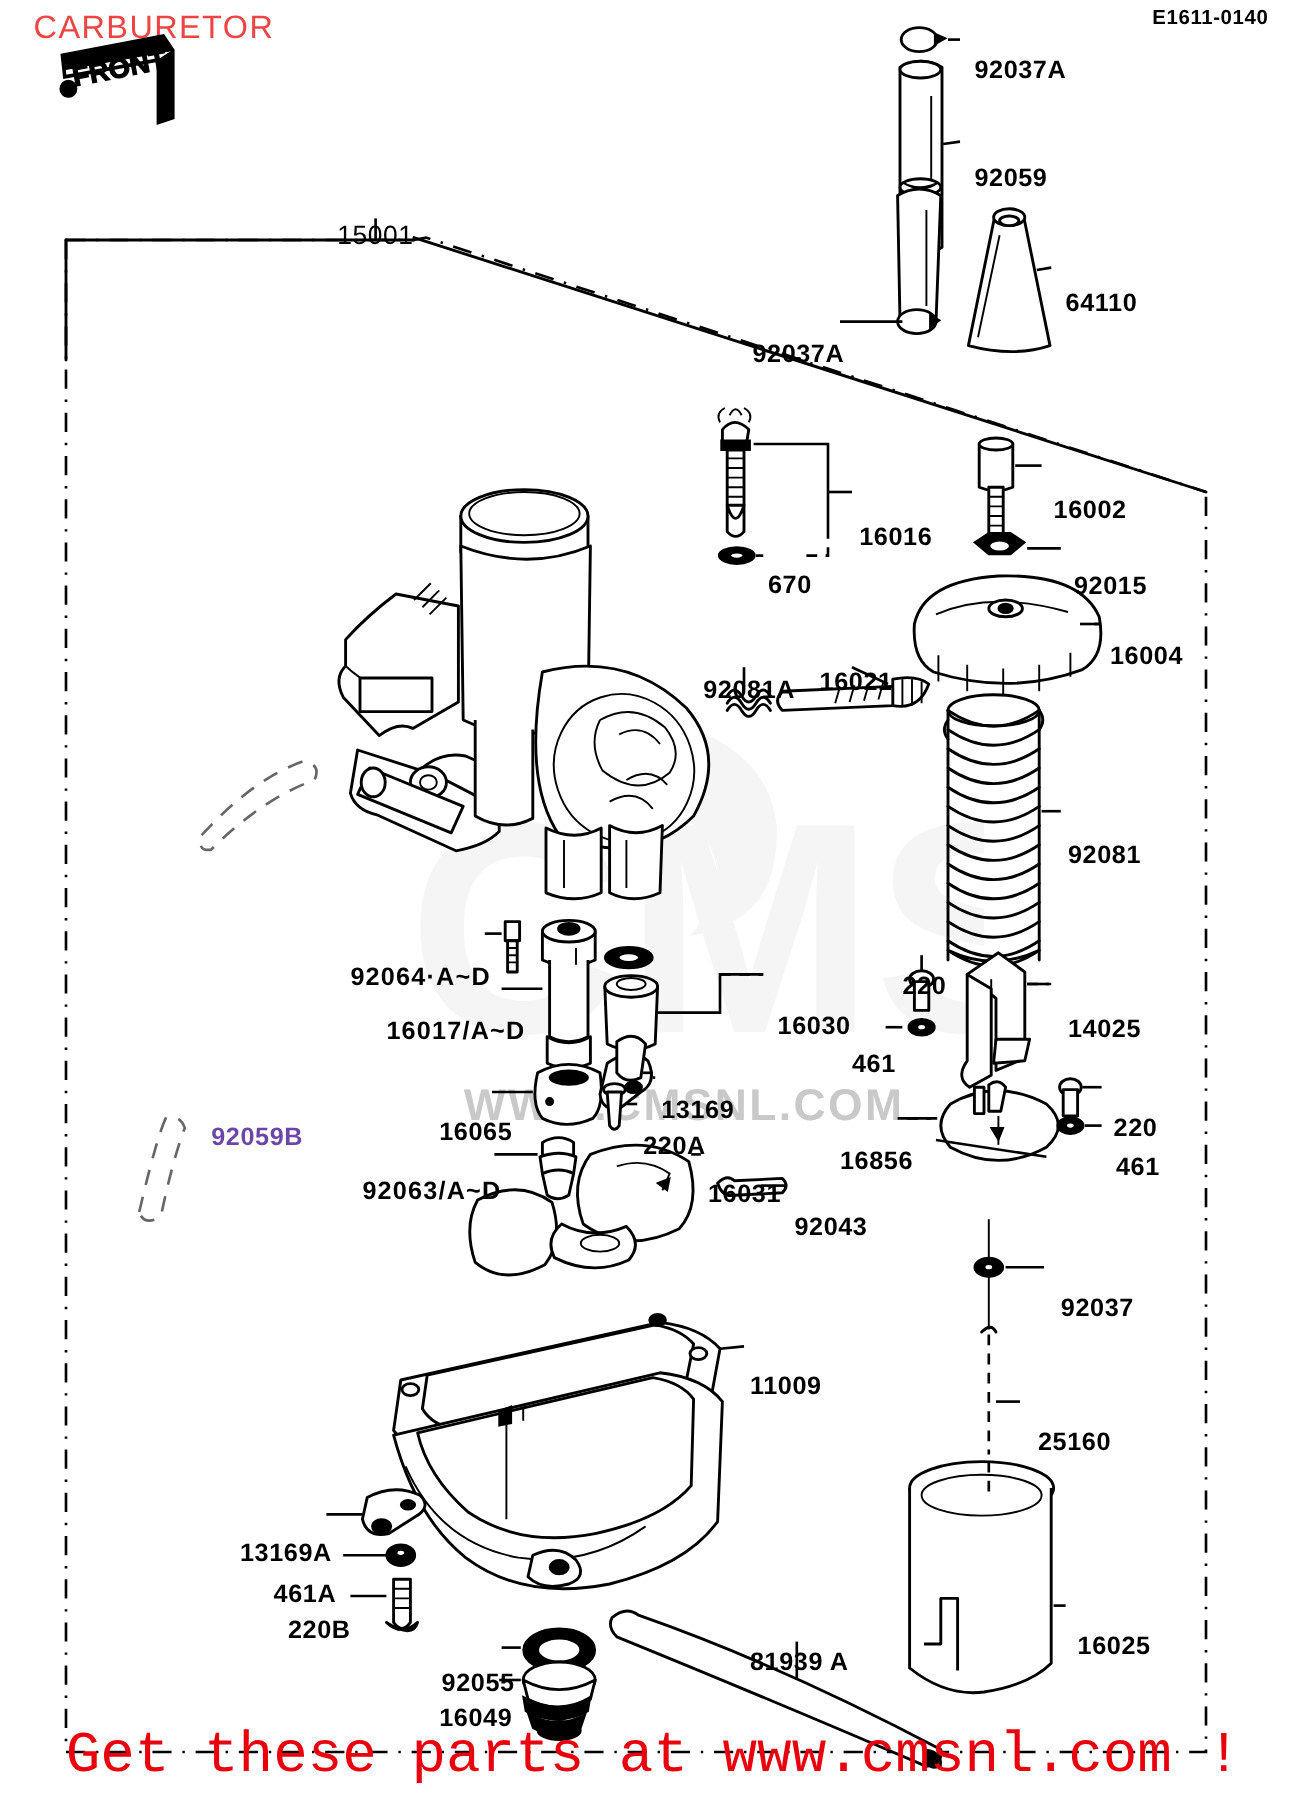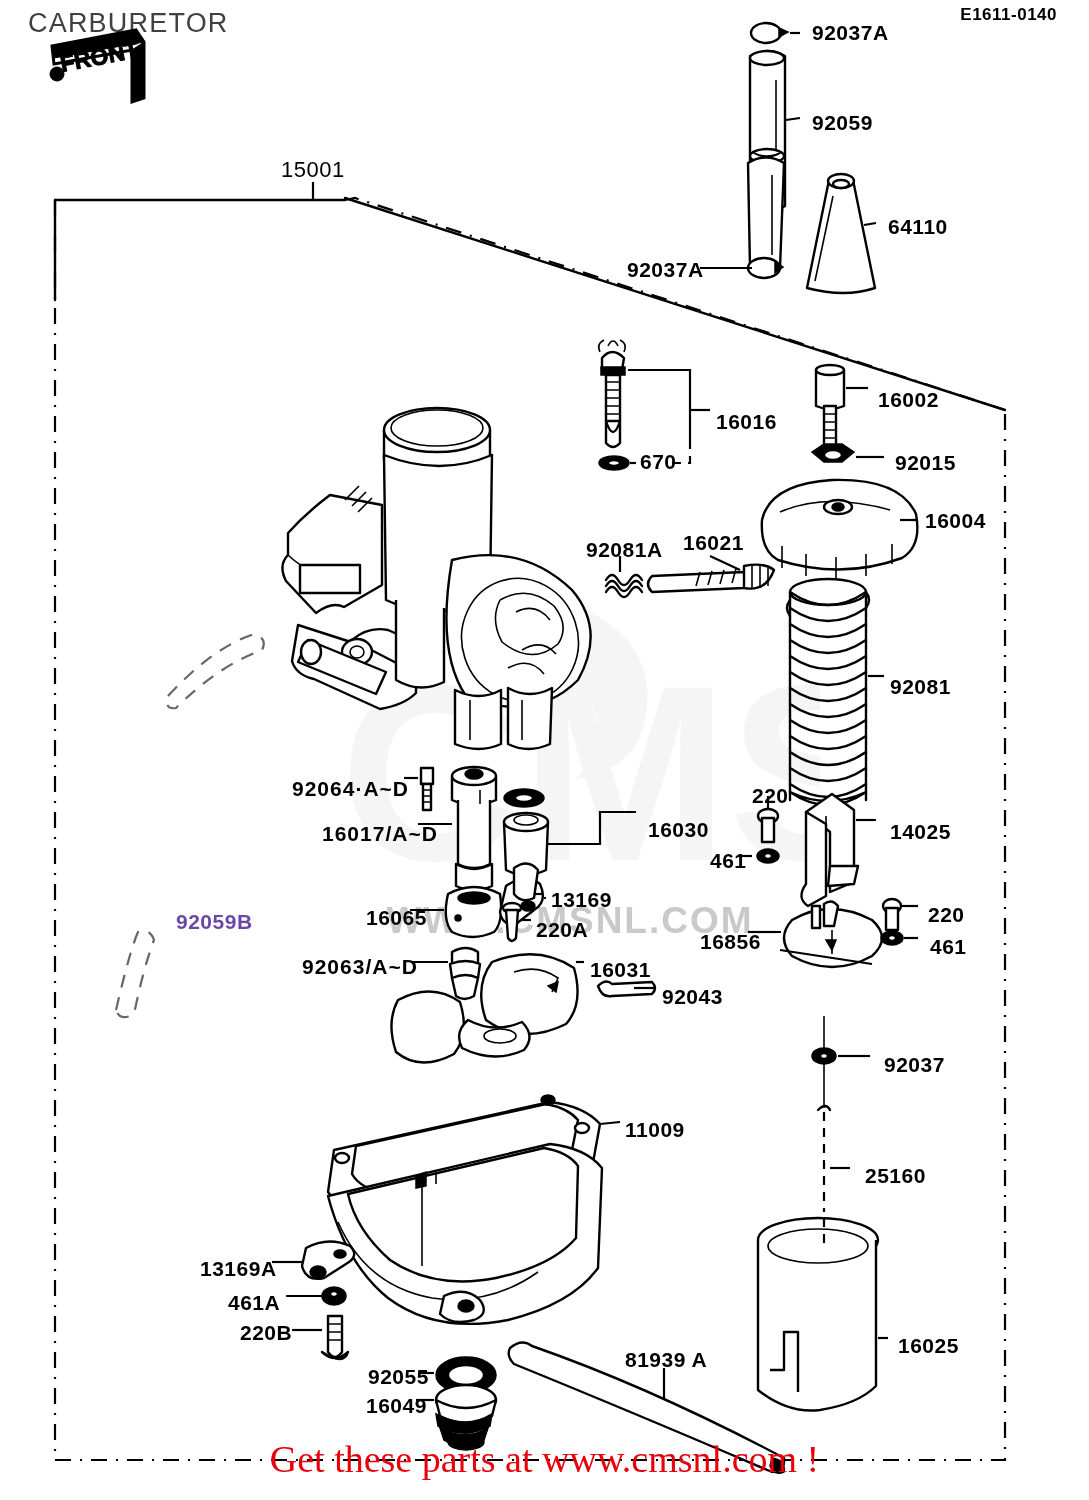--- a/index.html
+++ b/index.html
@@ -6,21 +6,21 @@
   html,body{margin:0;padding:0;background:#fff;}
   body{
     font-family:"Liberation Sans", sans-serif;
     width:1089px;height:1500px;position:relative;overflow:hidden;
   }
   #sheet{position:absolute;left:0;top:0;width:1089px;height:1500px;background:#ffffff;}
 
   
   .page-title{
     position:absolute;left:28px;top:8px;
-    font-size:27px;letter-spacing:1.2px;color:#404040;
+    font-size:27px;letter-spacing:1.2px;color:#ef4444;
     font-family:"Liberation Sans", sans-serif;
     white-space:nowrap;
   }
   .diagram-code{
     position:absolute;right:32px;top:5px;
     font-size:17px;font-weight:bold;color:#000;letter-spacing:.5px;
     font-family:"Liberation Sans", sans-serif;white-space:nowrap;
   }
   .front-badge{
     position:absolute;left:44px;top:24px;width:108px;height:82px;
@@ -39,29 +39,30 @@
   }
 
   
   #art{position:absolute;left:0;top:0;width:1089px;height:1500px;}
 
   
   .lbl{
     position:absolute;font-size:21px;font-weight:bold;color:#000;
     font-family:"Liberation Sans", sans-serif;white-space:nowrap;
     letter-spacing:.5px;
+    margin-top:26px;
   }
   .lbl.thin{font-weight:bold;letter-spacing:1px;}
   .lbl.asm{font-weight:normal;font-size:22px;letter-spacing:.5px;}
   .lbl.faded{color:#4c1d95;opacity:.82;}
 
   
   .promo{
     position:absolute;left:0;top:1437px;width:1089px;text-align:center;
-    font-size:38px;color:#e8000d;font-family:Liberation Serif, serif;
+    font-size:48px;color:#e8000d;font-family:Liberation Mono, monospace;
     letter-spacing:0px;white-space:nowrap;
   }
 </style>
 </head>
 <body>
 
 <div id="sheet">
 
   <div class="page-title">CARBURETOR</div>
   <div class="diagram-code">E1611-0140</div>

